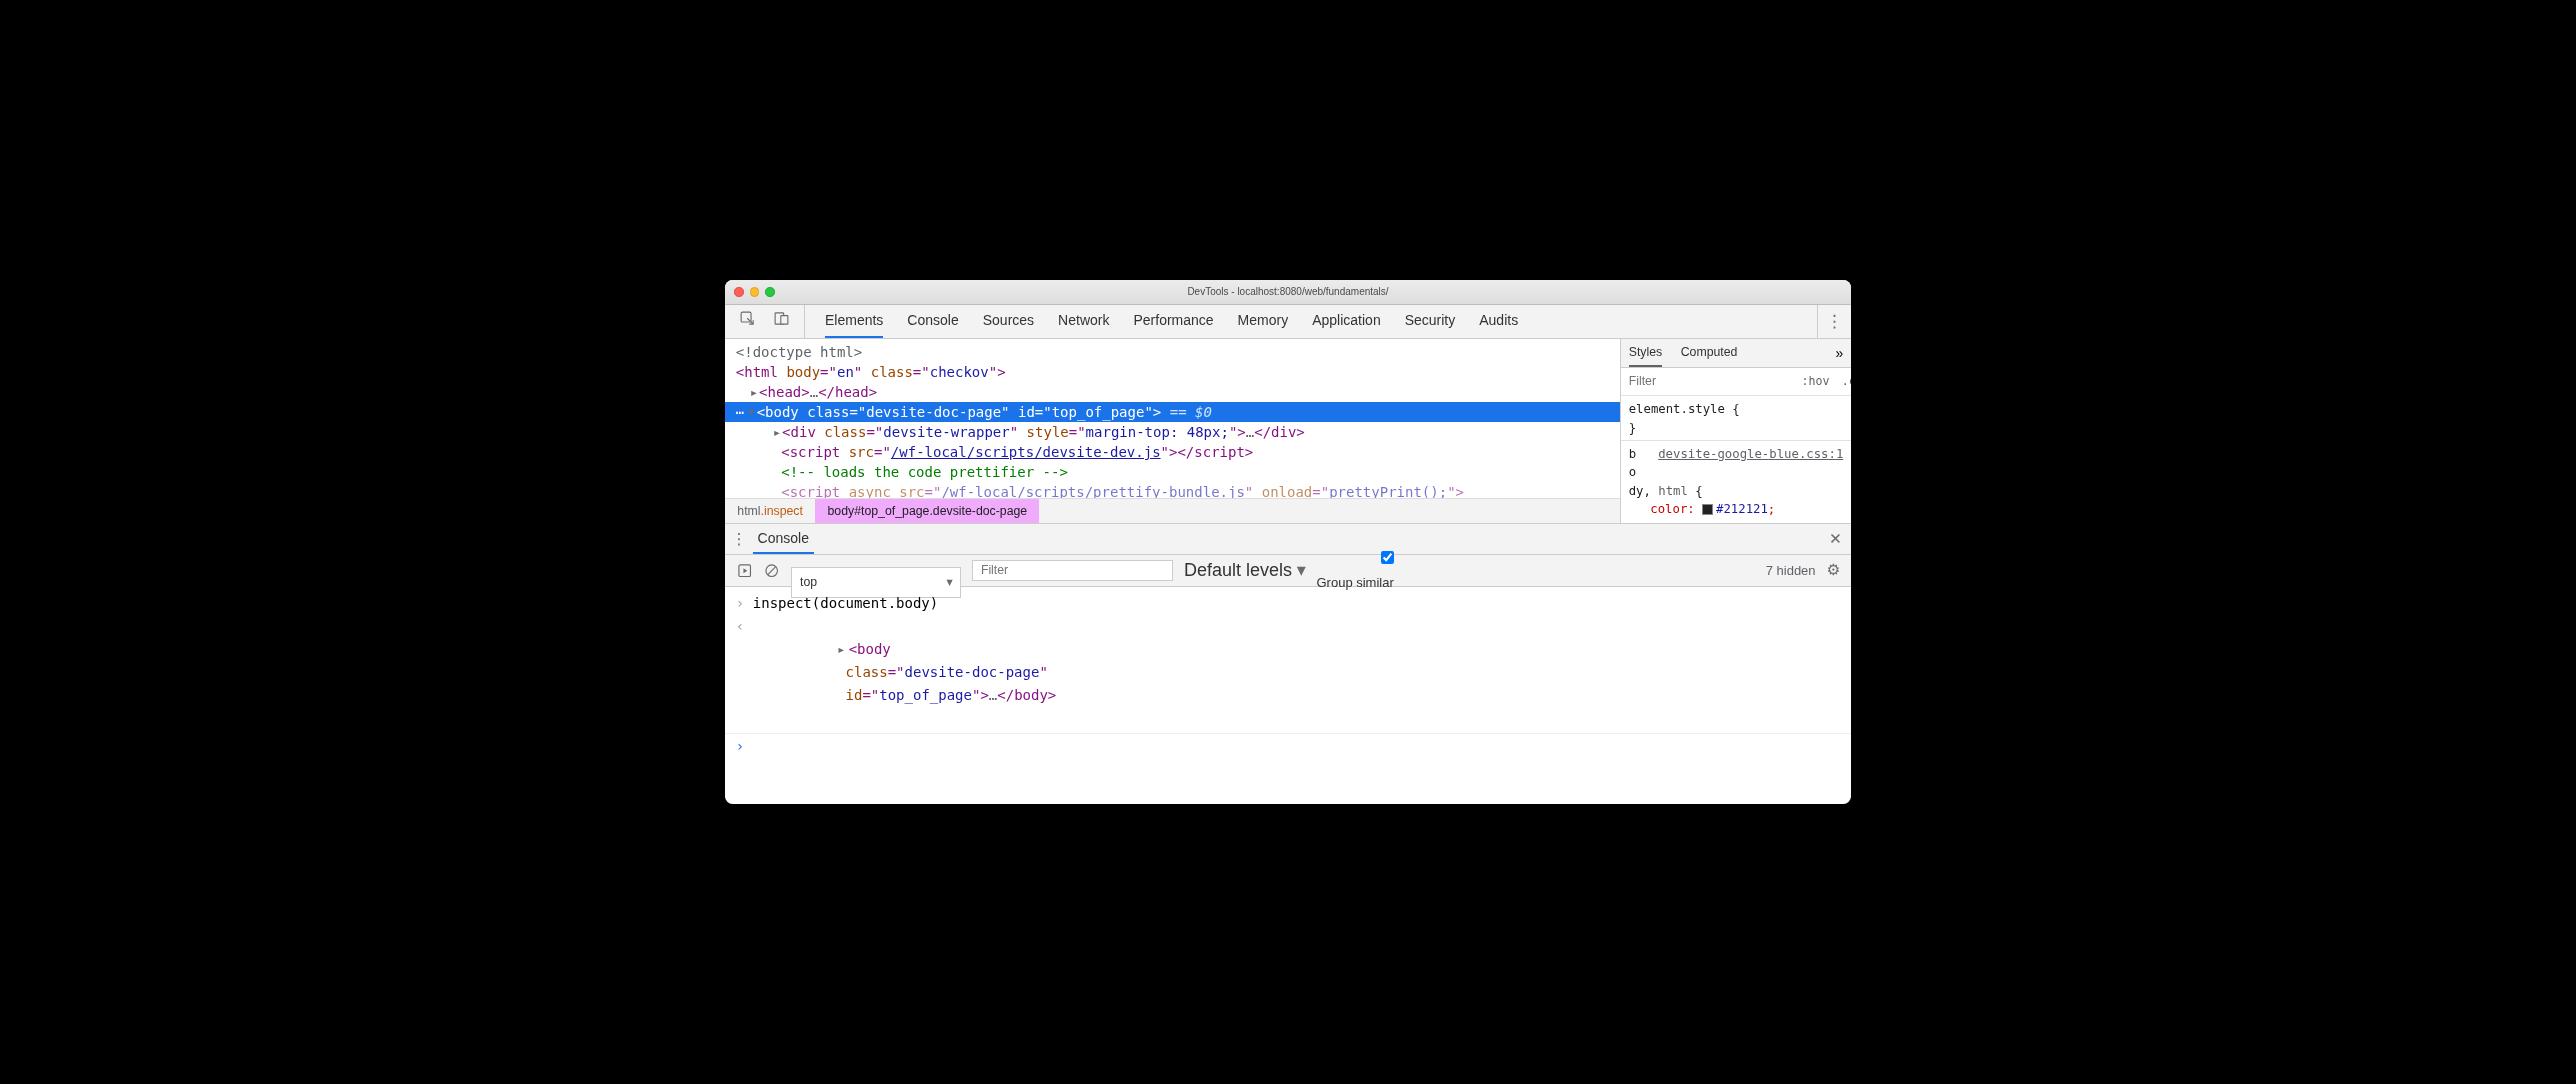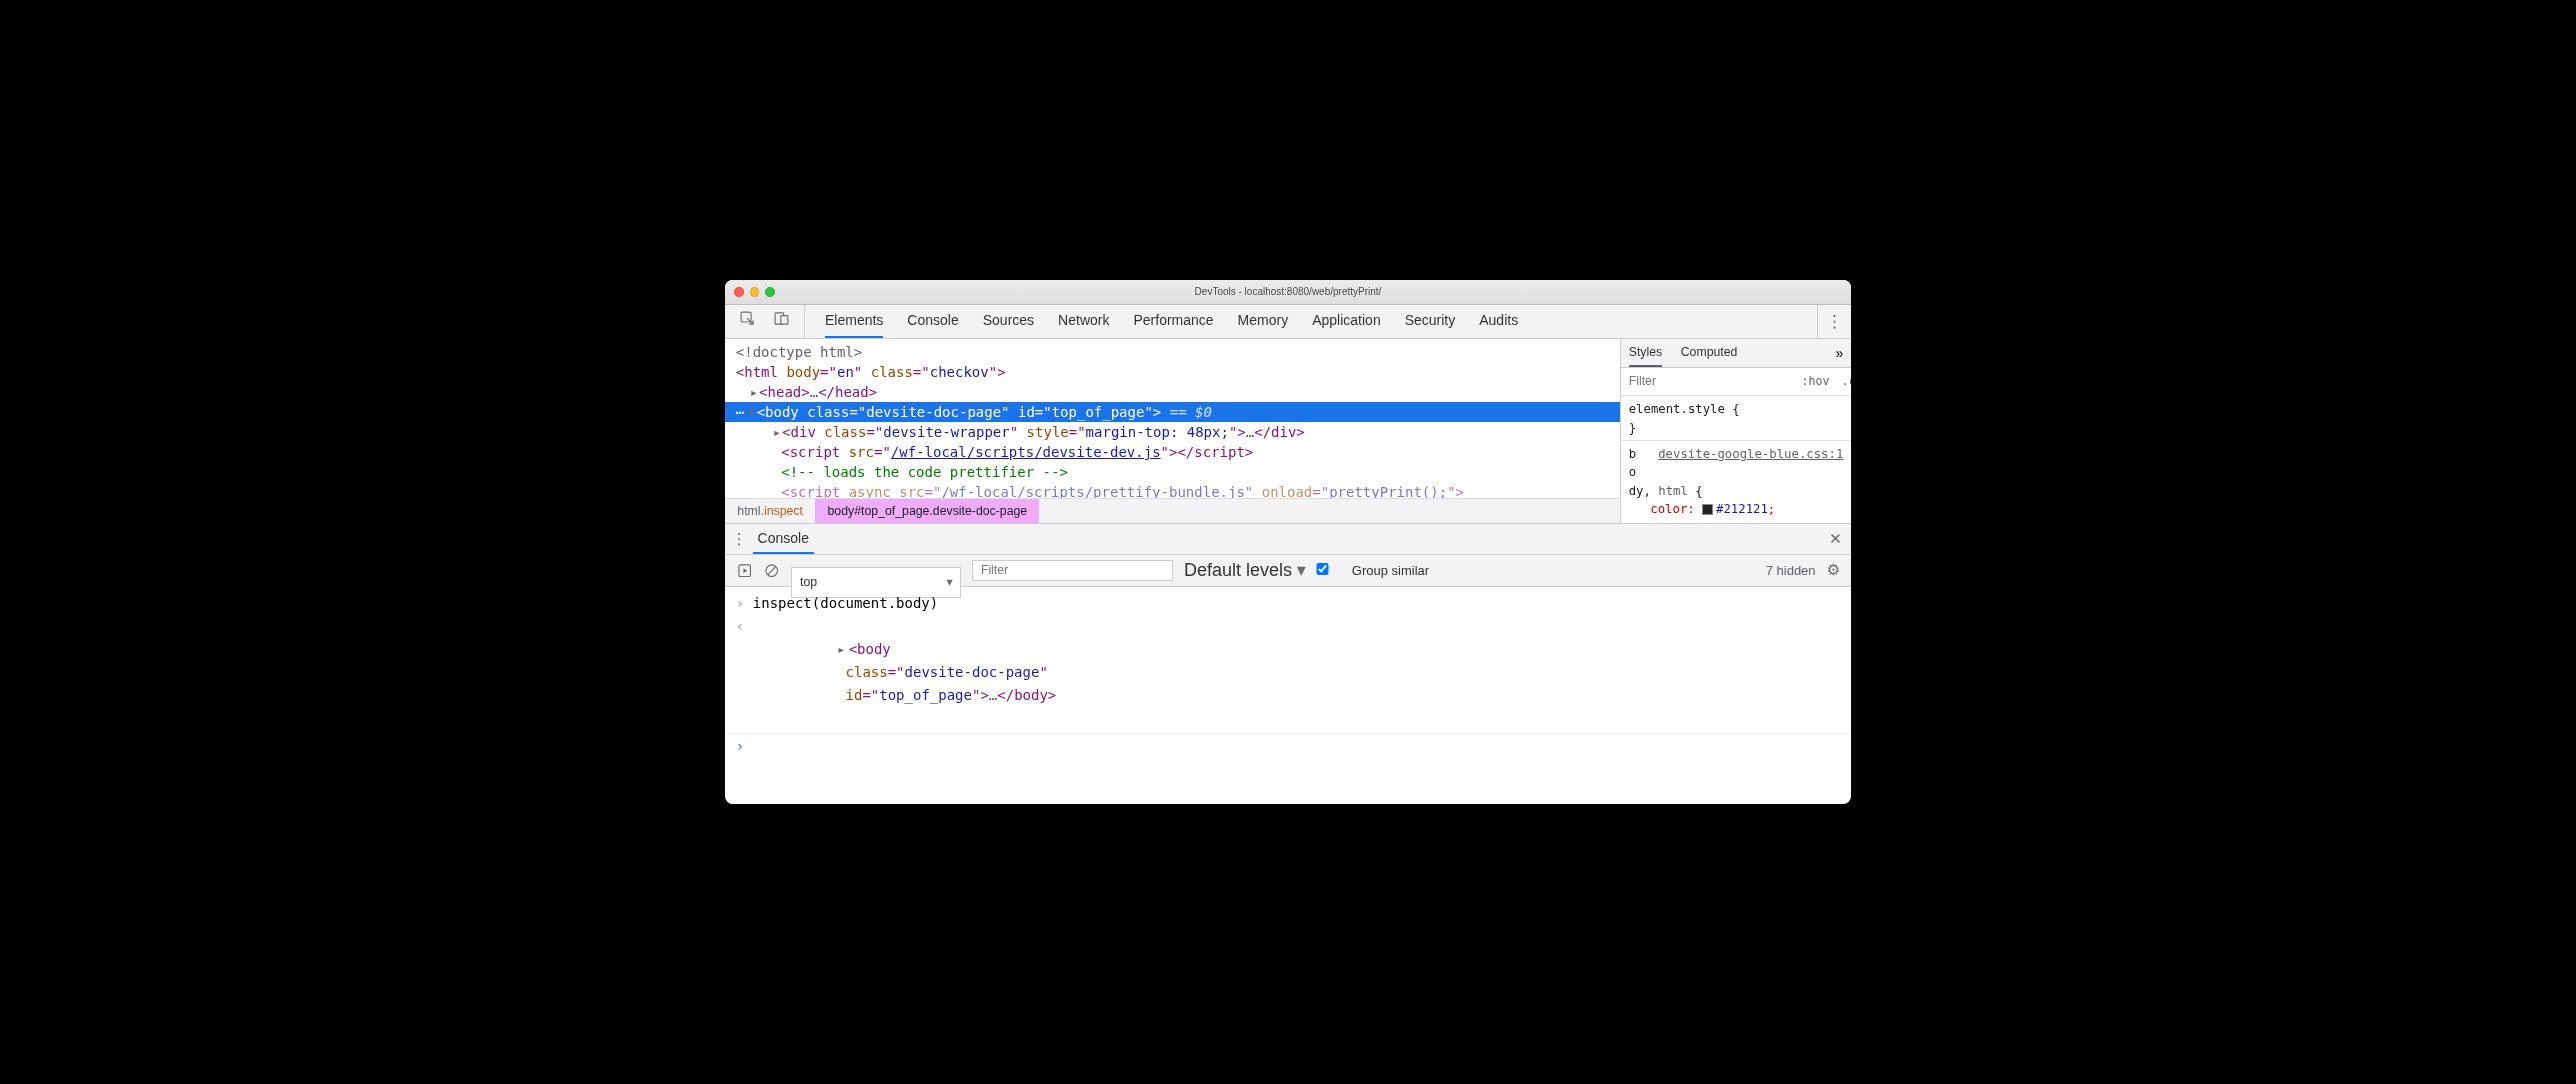--- a/index.html
+++ b/index.html
@@ -128,21 +128,21 @@
     width:170px; height:31px; border:0.8px solid #ccc; background:#fff;
     padding:0 7.7px; font-size:12.3px; color:#333;margin-top:24px;
   }
   .ctx-select .caret{ color:#6b6b6b;}
   .filter-input {
     width:201px; height:21.6px; border:0.8px solid #ccc; background:#fff;
     padding:0 7.7px; font-size:12.3px; color:#888;
   }
   .levels { display:flex; align-items:center; gap:4.6px; color:#333; font-size:18px;}
   .levels .caret{color:#6b6b6b;}
-  .group { display:flex; align-items:flex-start; gap:23px; color:#333; font-size:13px;}
+  .group { display:flex; align-items:flex-end; gap:11px; color:#333; font-size:13px;flex-direction:column;}
   .group input{ width:12.3px; height:12.3px;}
   .hidden-count { margin-left:auto; color:#5f6368; font-size:13px;}
   .gear { color:#6b6b6b; font-size:15.4px;}
   .console-body {
     font-family:Menlo,monospace; font-size:14px; line-height:23px;
     padding:4.6px 0 46px 0;
   }
   .crow { display:flex; align-items:flex-start; padding:0 10.8px;}
   .crow.border { border-bottom:0.8px solid #eee; padding-bottom:3.1px; margin-bottom:1.5px;}
   .gutter { width:17px; color:#9aa0a6; flex-shrink:0;}
@@ -154,21 +154,21 @@
 <body>
 
 <div class="window">
 
   <div class="titlebar">
     <div class="traffic">
       <div class="dot red"></div>
       <div class="dot yellow"></div>
       <div class="dot green"></div>
     </div>
-    <div class="title">DevTools - localhost:8080/web/prettyPrint/</div>
+    <div class="title">DevTools - localhost:8080/web/fundamentals/</div>
   </div>
 
   <div class="toolbar">
     <div class="tool-icons">
       <span>
         <svg viewBox="0 0 24 24">
             <rect x="3" y="3" width="14" height="14" rx="2"></rect>
             <path d="M12 12 L20 20 M20 15 V20 H15" stroke-linecap="round"></path>
           </svg>
       </span>

